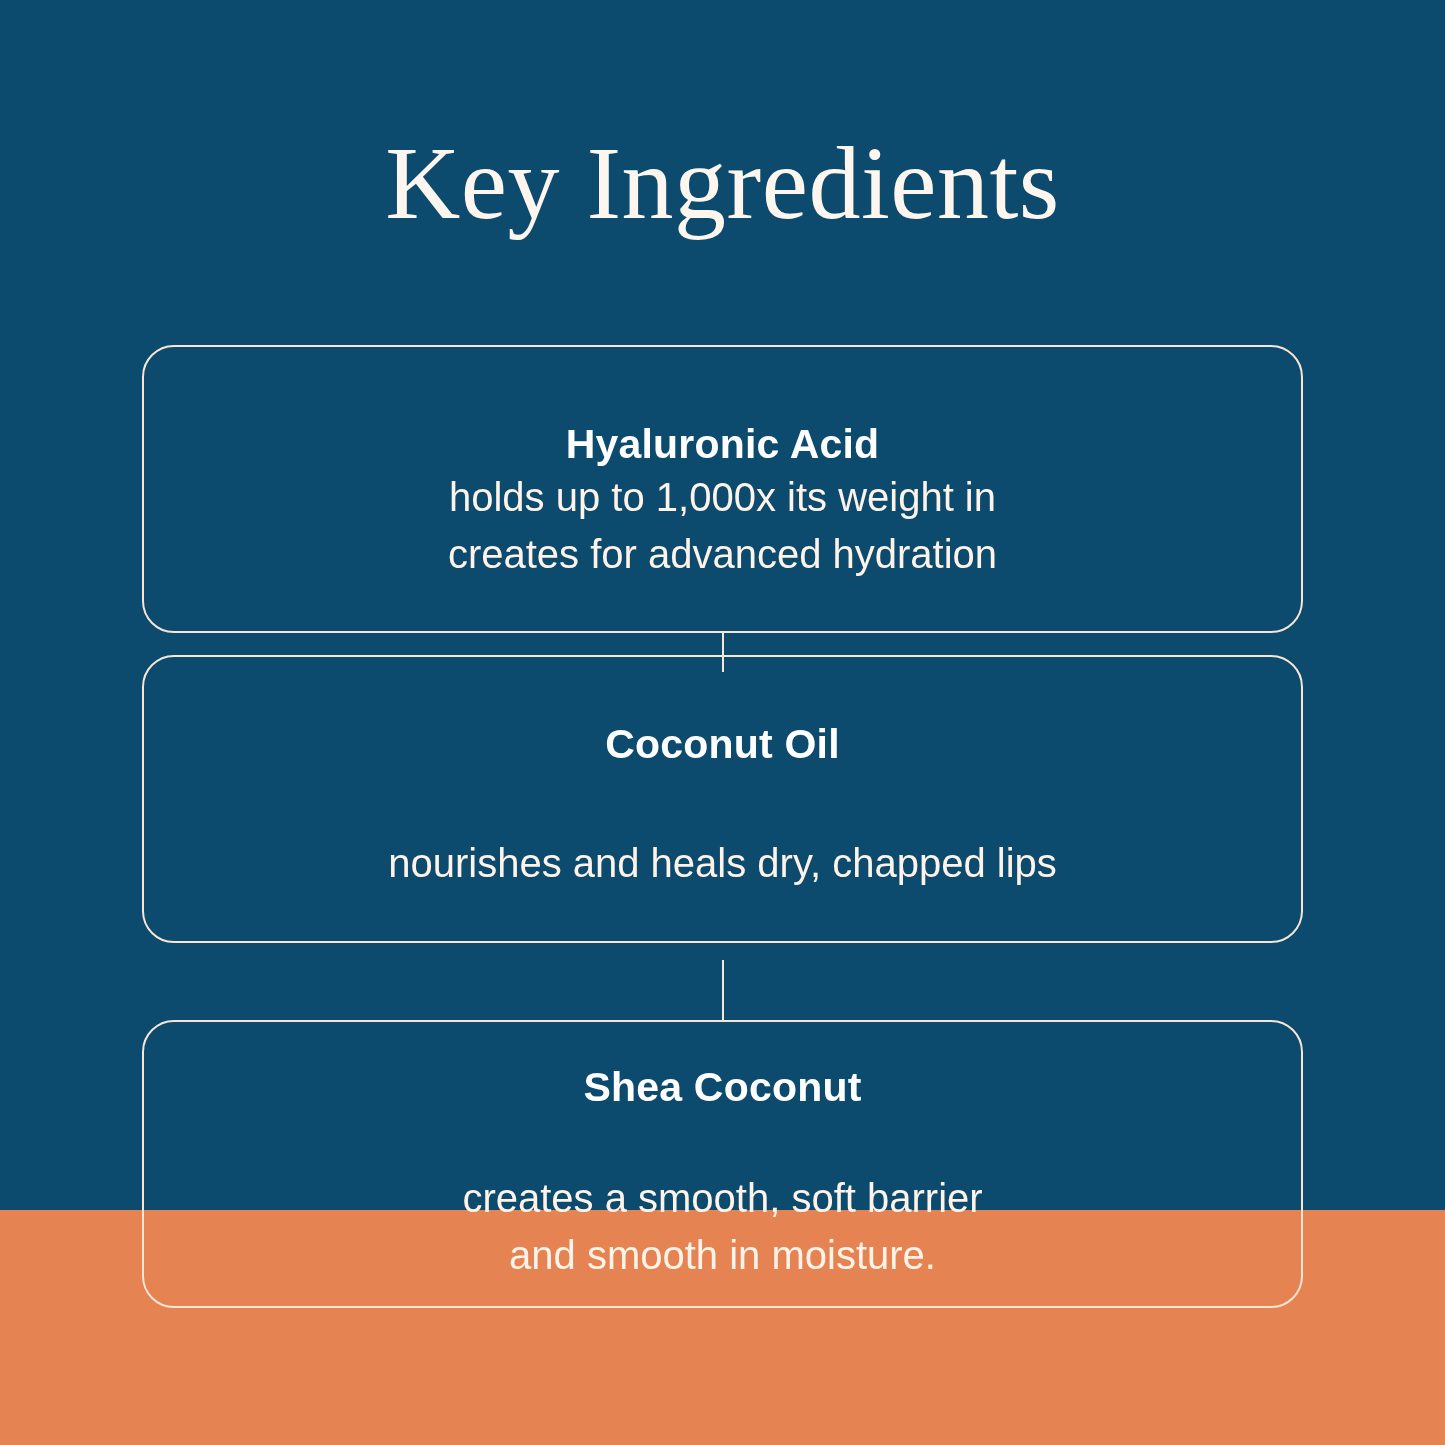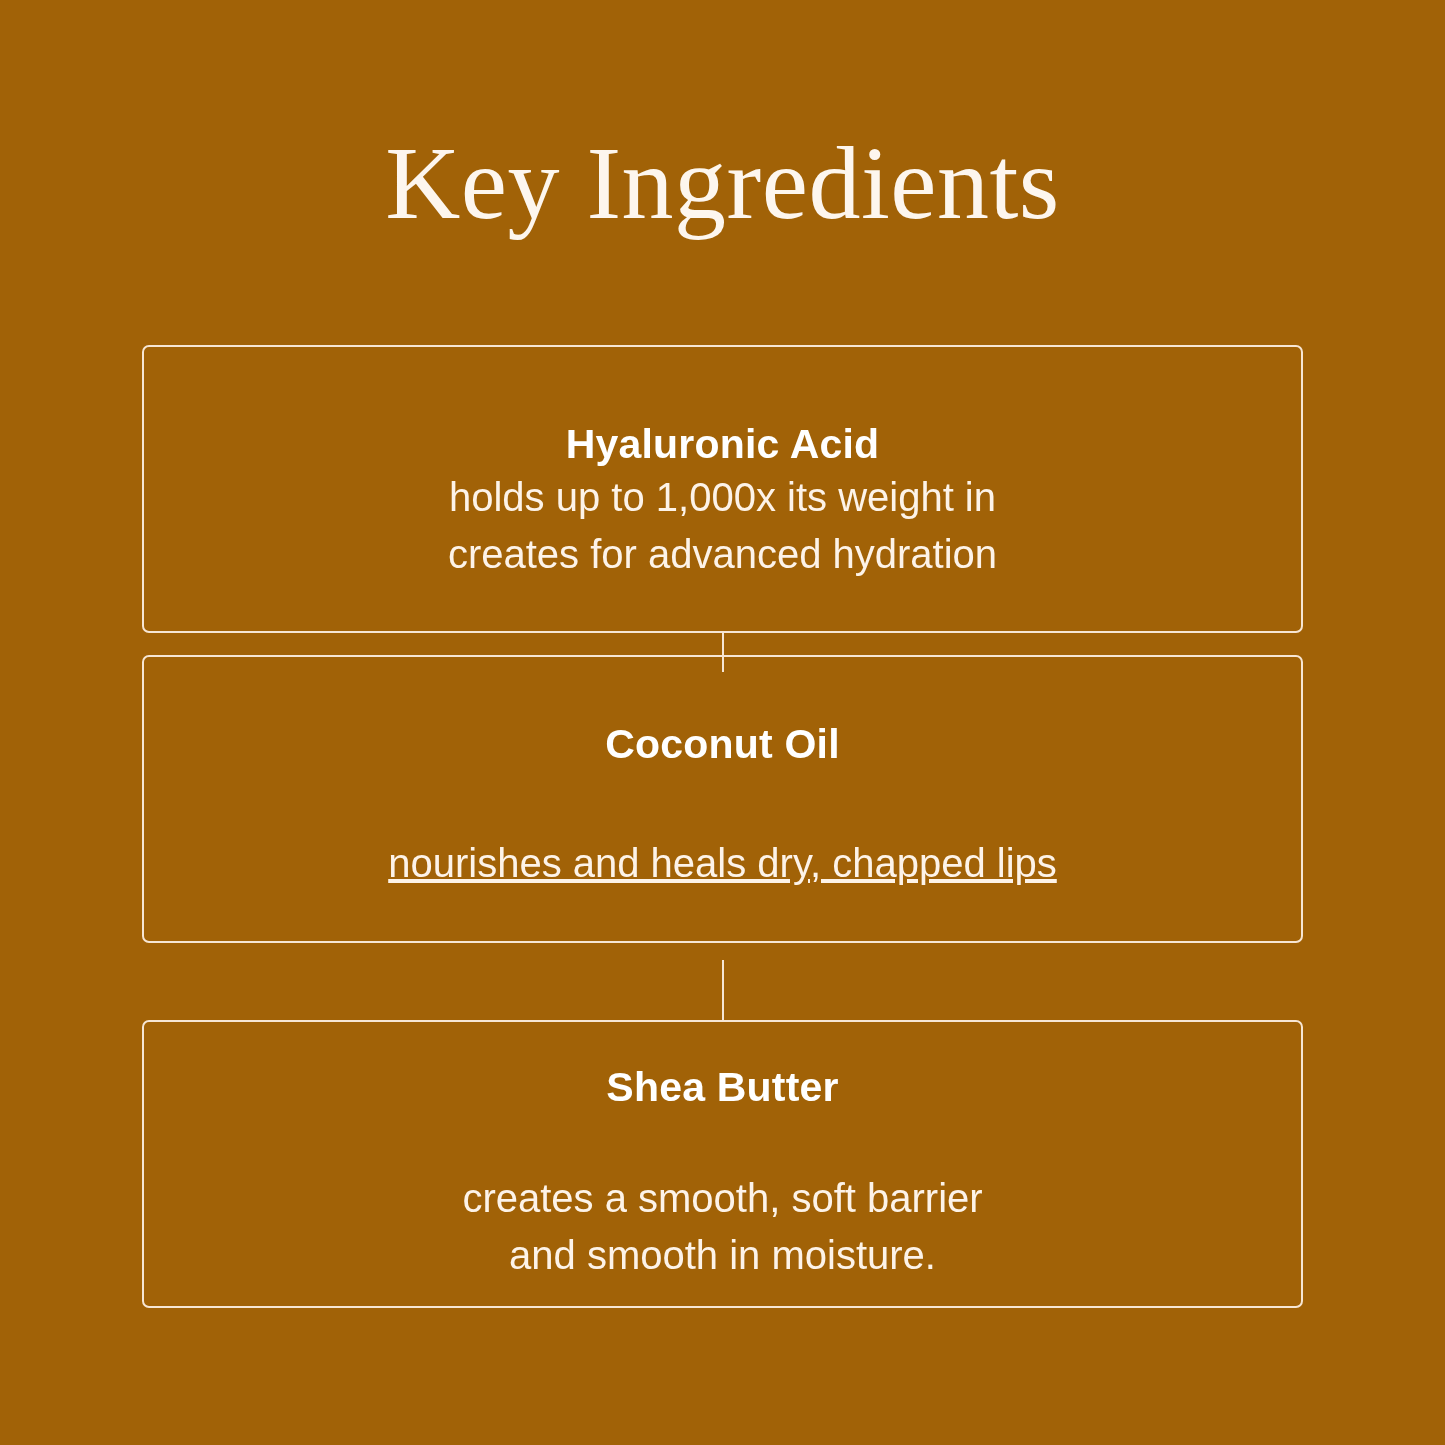--- a/index.html
+++ b/index.html
@@ -10,22 +10,22 @@
     width: 1445px;
     height: 1445px;
     background: #e68352;
     font-family: "Liberation Sans", sans-serif;
     overflow: hidden;
   }
 
   .poster {
     position: relative;
     width: 1445px;
-    height: 1445px;
-    background: #a16207;
+    height: 1210px;
+    background: #0c4a6e;
     box-sizing: border-box;
   }
 
   
   .title {
     position: absolute;
     left: 0;
     top: 126px;
     width: 1445px;
     text-align: center;
@@ -46,21 +46,21 @@
     width: 1161px;
     height: 963px;
   }
 
   .card {
     position: absolute;
     left: 0;
     width: 1161px;
     box-sizing: border-box;
     border: 2px solid #f7e6d4;
-    border-radius: 7px;
+    border-radius: 32px;
     background: transparent;
     display: flex;
     flex-direction: column;
     align-items: center;
     justify-content: center;
   }
 
   .card-1 { top: 0px;   height: 288px; }
   .card-2 { top: 310px; height: 288px; }
   .card-3 { top: 675px; height: 288px; }
@@ -85,21 +85,21 @@
     margin: 0;
     line-height: 1.42;
     max-width: 900px;
   }
 
   
   .card-1 .card-title { margin-top: 24px; }
   .card-1 .card-body  { }
 
   .card-2 .card-title { margin-top: 14px; }
-  .card-2 .card-body  { margin-top: 66px; text-decoration: underline; }
+  .card-2 .card-body  { margin-top: 66px; }
 
   .card-3 .card-title { margin-top: 18px; }
   .card-3 .card-body  { margin-top: 58px; }
 
   
   .connector {
     position: absolute;
     left: 580px;            
     width: 2px;
     background: #f7e6d4;
@@ -129,21 +129,21 @@
     <div class="card card-2">
       <div class="card-title">Coconut Oil</div>
       <div class="card-body">
         <span>nourishes and heals dry, chapped lips</span>
       </div>
     </div>
 
     <div class="connector connector-2"></div>
 
     <div class="card card-3">
-      <div class="card-title">Shea Butter</div>
+      <div class="card-title">Shea Coconut</div>
       <div class="card-body">
         <span>creates a smooth, soft barrier</span><br>
         <span>and smooth in moisture.</span>
       </div>
     </div>
 
   </div>
 </div>
 
 </body></html>

